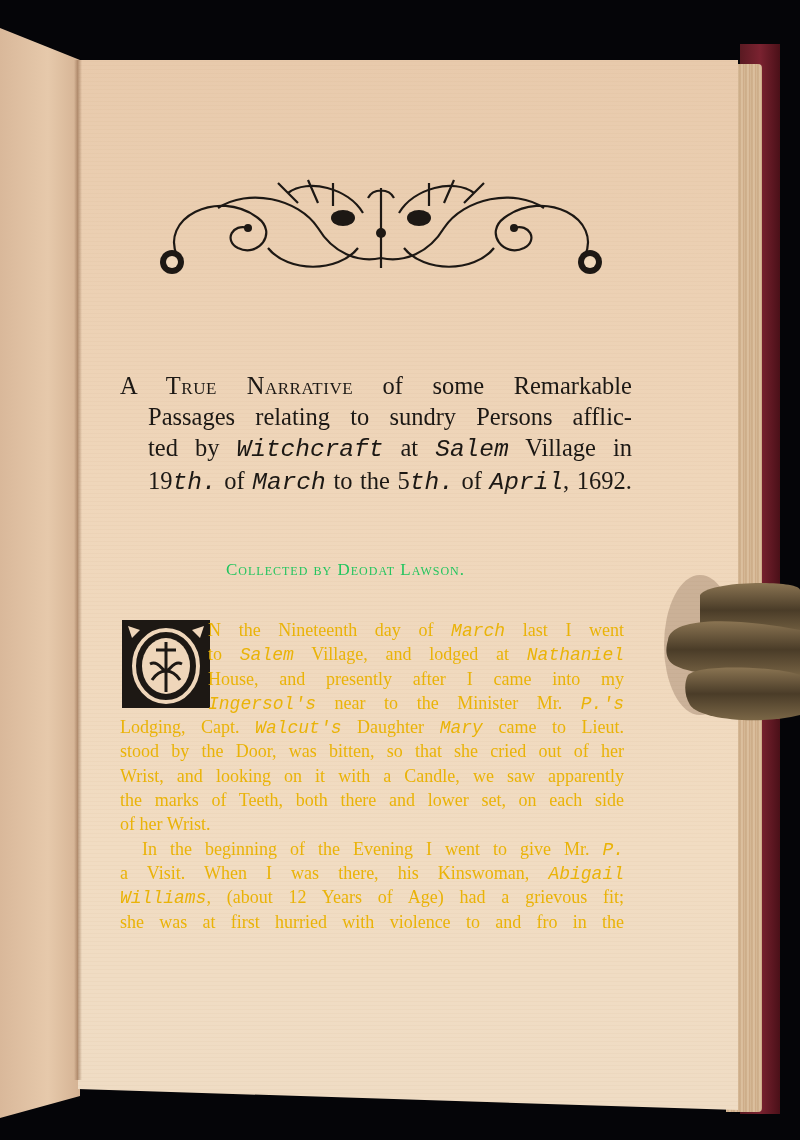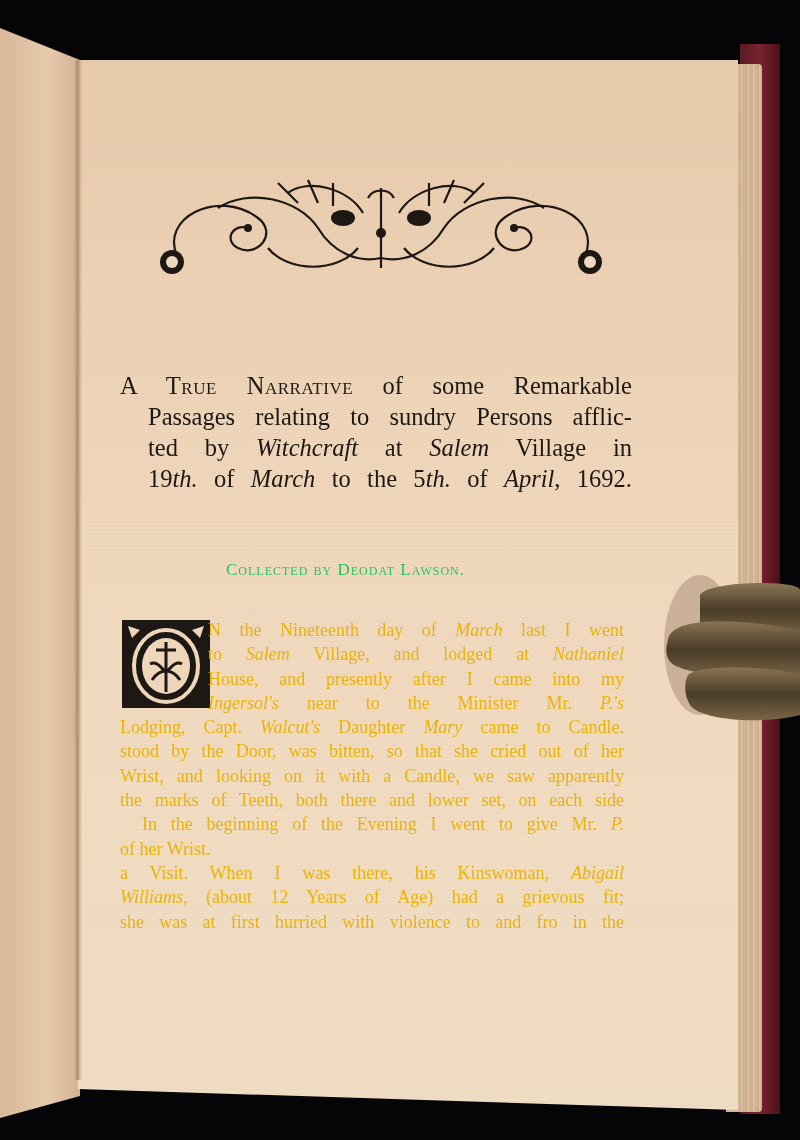--- a/index.html
+++ b/index.html
@@ -36,21 +36,21 @@
     .fleuron {
       position: absolute; left: 158px; top: 178px; width: 446px; height: 100px;
     }
     .title-block {
       position: absolute; left: 120px; top: 370px; width: 512px;
       font-size: 24.5px; line-height: 31px; color: #1c1814;
     }
     .title-block .line { white-space: nowrap; text-align: justify; text-align-last: justify; }
     .title-block .indent { padding-left: 28px; }
     .sc { font-variant: small-caps; letter-spacing: 0.5px; }
-    .it { font-style: italic; }
+    .it { font-style: italic; font-family: Liberation Mono, monospace; }
     .collected {
       position: absolute; left: 226px; top: 560px; width: 300px;
       font-size: 17px; font-variant: small-caps; letter-spacing: 1px; color: #22c55e;
       white-space: nowrap;
     }
     .dropcap {
       position: absolute; left: 122px; top: 620px; width: 88px; height: 88px;
       background: #1d1814;
     }
     .body-text {
@@ -117,26 +117,26 @@
     <path d="M44 22 L44 72 M34 30 L54 30 M30 60 C 38 48, 50 48, 58 60 M28 44 C 36 40, 40 50, 44 52 M60 44 C 52 40, 48 50, 44 52" stroke="#1d1814" stroke-width="3" fill="none"></path>
     <path d="M6 6 L18 10 L10 18 Z M82 6 L70 10 L78 18 Z" fill="#efd6ba"></path>
   </svg>
 </div>
 
 <div class="body-text" id="body-text">
     <div class="line ind"><span>N the Nineteenth day of </span><span class="it">March</span><span> last I went</span></div>
     <div class="line ind"><span>to </span><span class="it">Salem</span><span> Village, and lodged at </span><span class="it">Nathaniel</span></div>
     <div class="line ind"><span>House, and presently after I came into my</span></div>
     <div class="line ind"><span class="it">Ingersol's</span><span> near to the Minister Mr. </span><span class="it">P.'s</span></div>
-    <div class="line "><span>Lodging, Capt. </span><span class="it">Walcut's</span><span> Daughter </span><span class="it">Mary</span><span> came to Candle.</span></div>
+    <div class="line "><span>Lodging, Capt. </span><span class="it">Walcut's</span><span> Daughter </span><span class="it">Mary</span><span> came to Lieut.</span></div>
     <div class="line "><span>stood by the Door, was bitten, so that she cried out of her</span></div>
     <div class="line "><span>Wrist, and looking on it with a Candle, we saw apparently</span></div>
     <div class="line "><span>the marks of Teeth, both there and lower set, on each side</span></div>
+    <div class="line last"><span>of her Wrist.</span></div>
     <div class="line pind"><span>In the beginning of the Evening I went to give Mr. </span><span class="it">P.</span></div>
-    <div class="line last"><span>of her Wrist.</span></div>
     <div class="line "><span>a Visit. When I was there, his Kinswoman, </span><span class="it">Abigail</span></div>
     <div class="line "><span class="it">Williams</span><span>, (about 12 Years of Age) had a grievous fit;</span></div>
     <div class="line "><span>she was at first hurried with violence to and fro in the</span></div>
   </div>
 
 <svg class="hand" viewBox="0 0 140 150">
   <defs>
     <linearGradient id="hg" x1="0" y1="0" x2="0" y2="1">
       <stop offset="0" stop-color="#8a7452"></stop>
         <stop offset="0.5" stop-color="#4a3c28"></stop>

